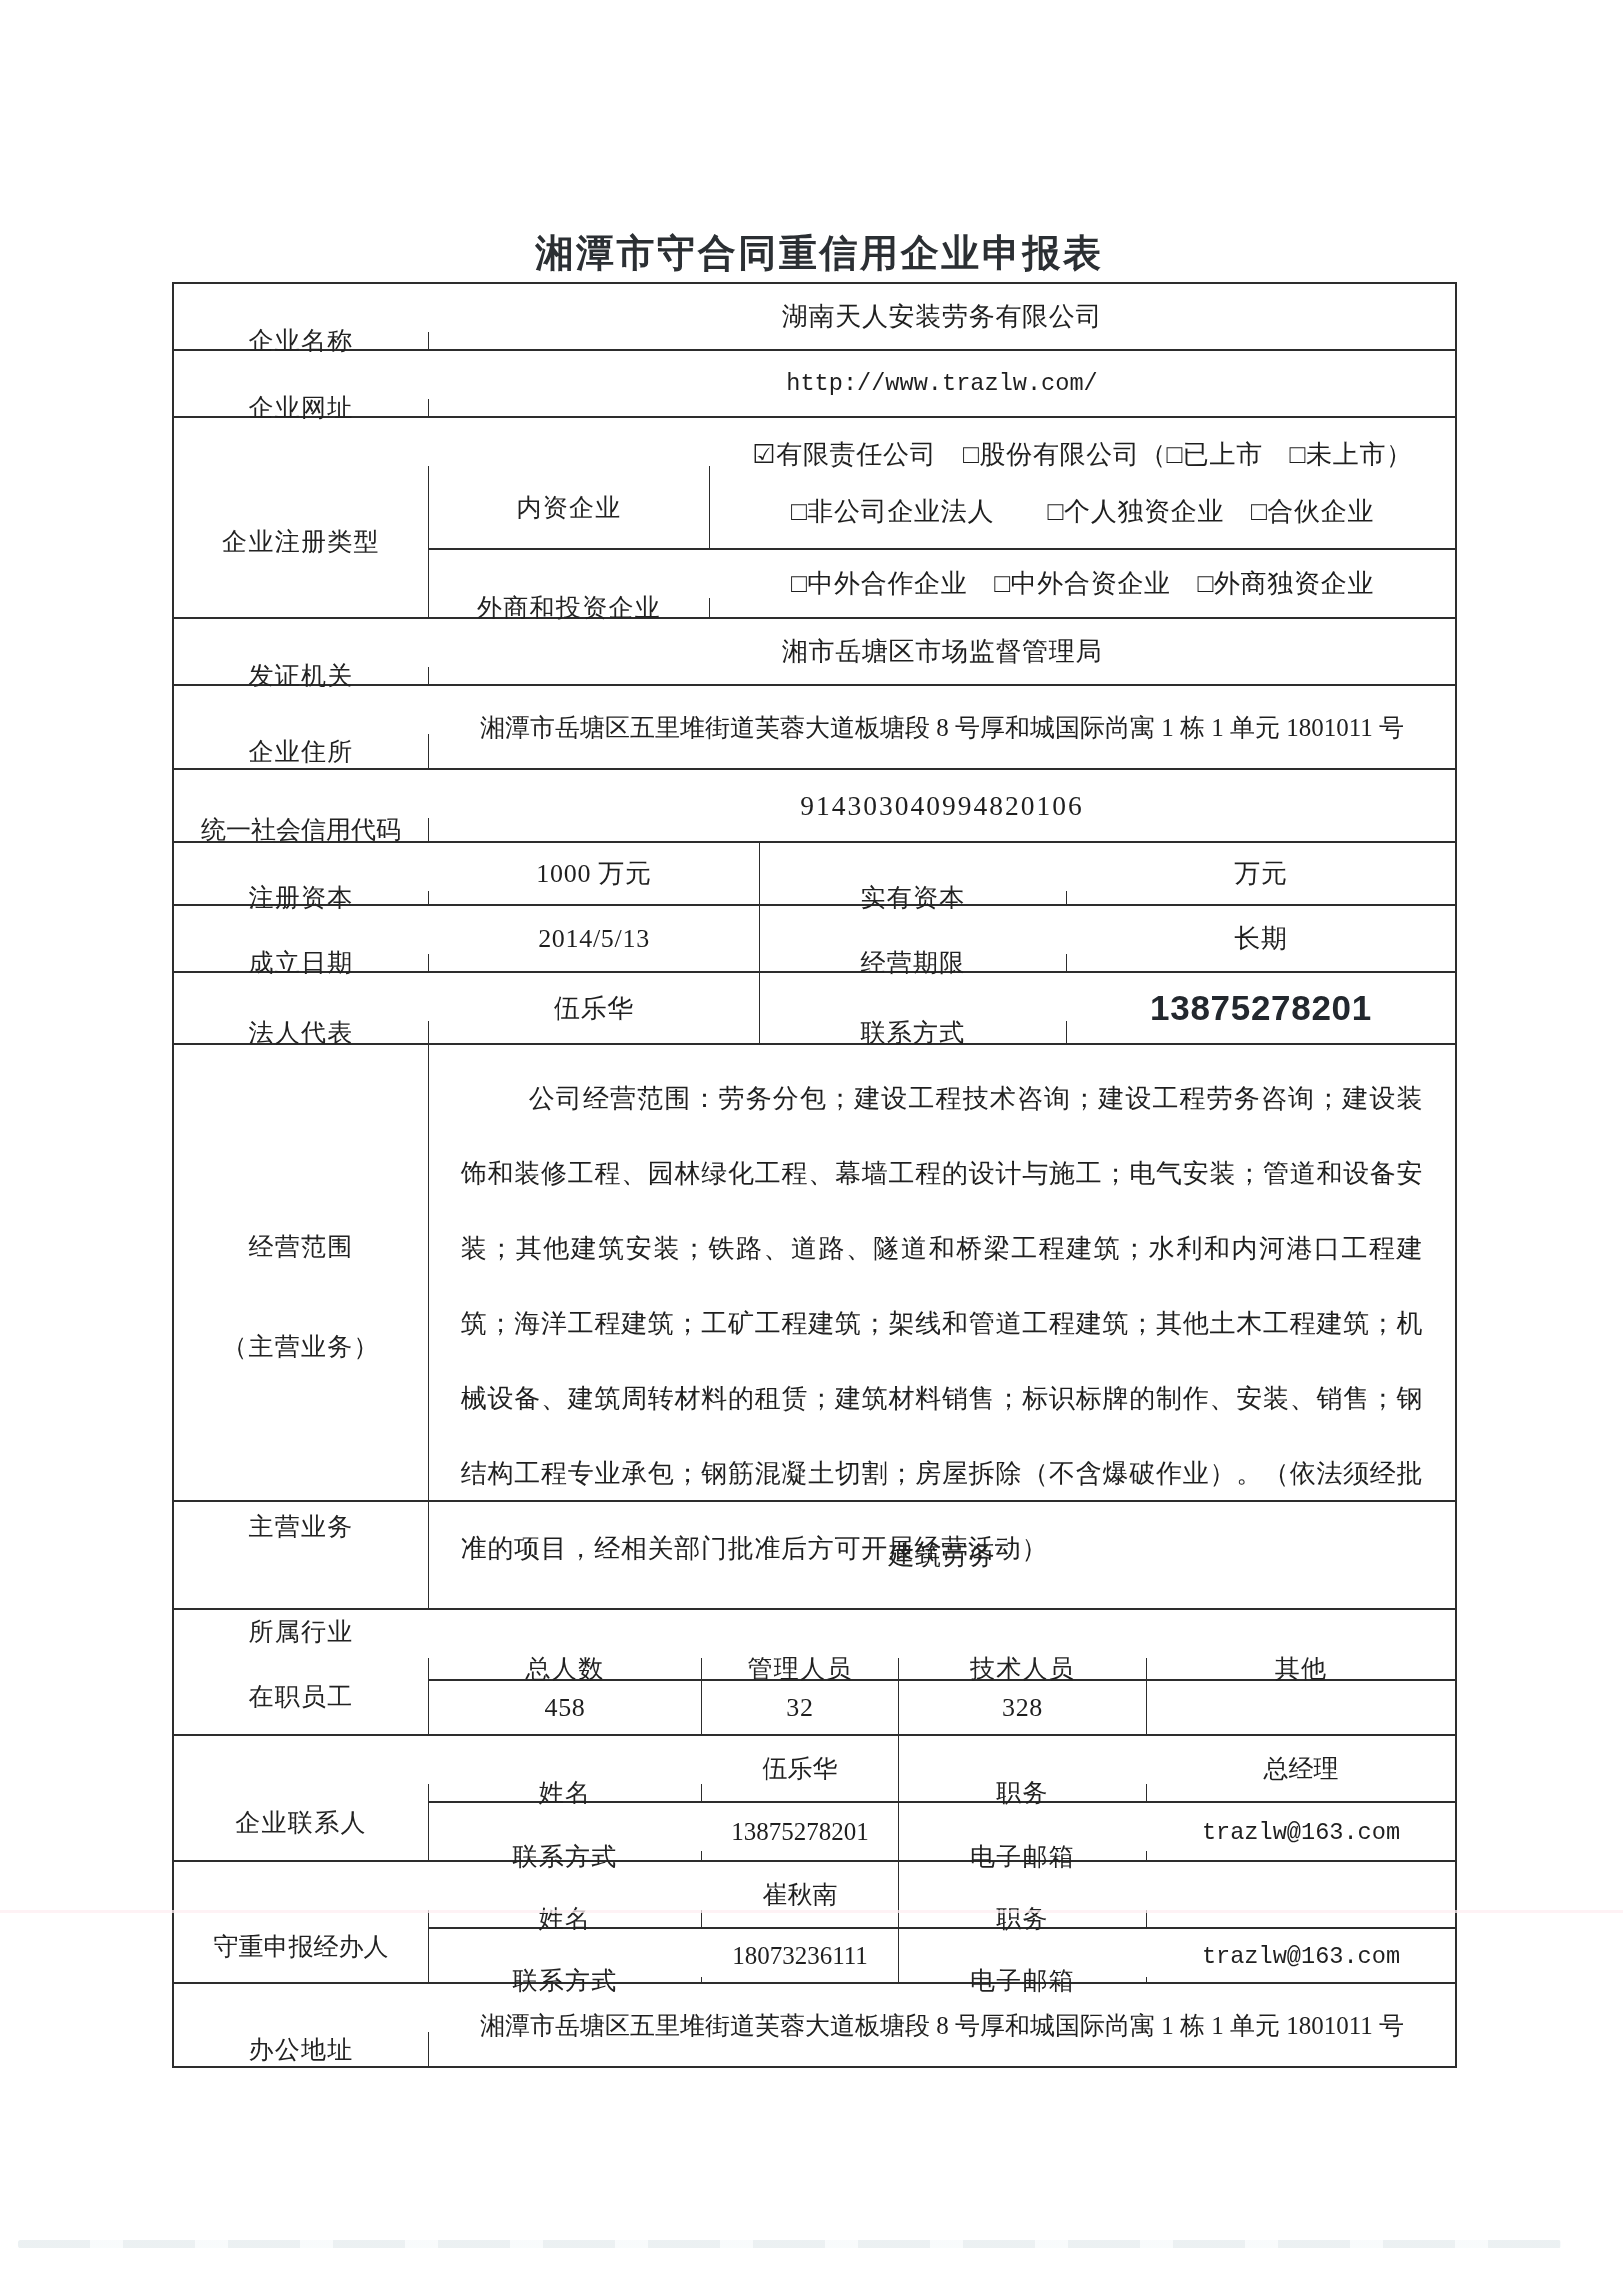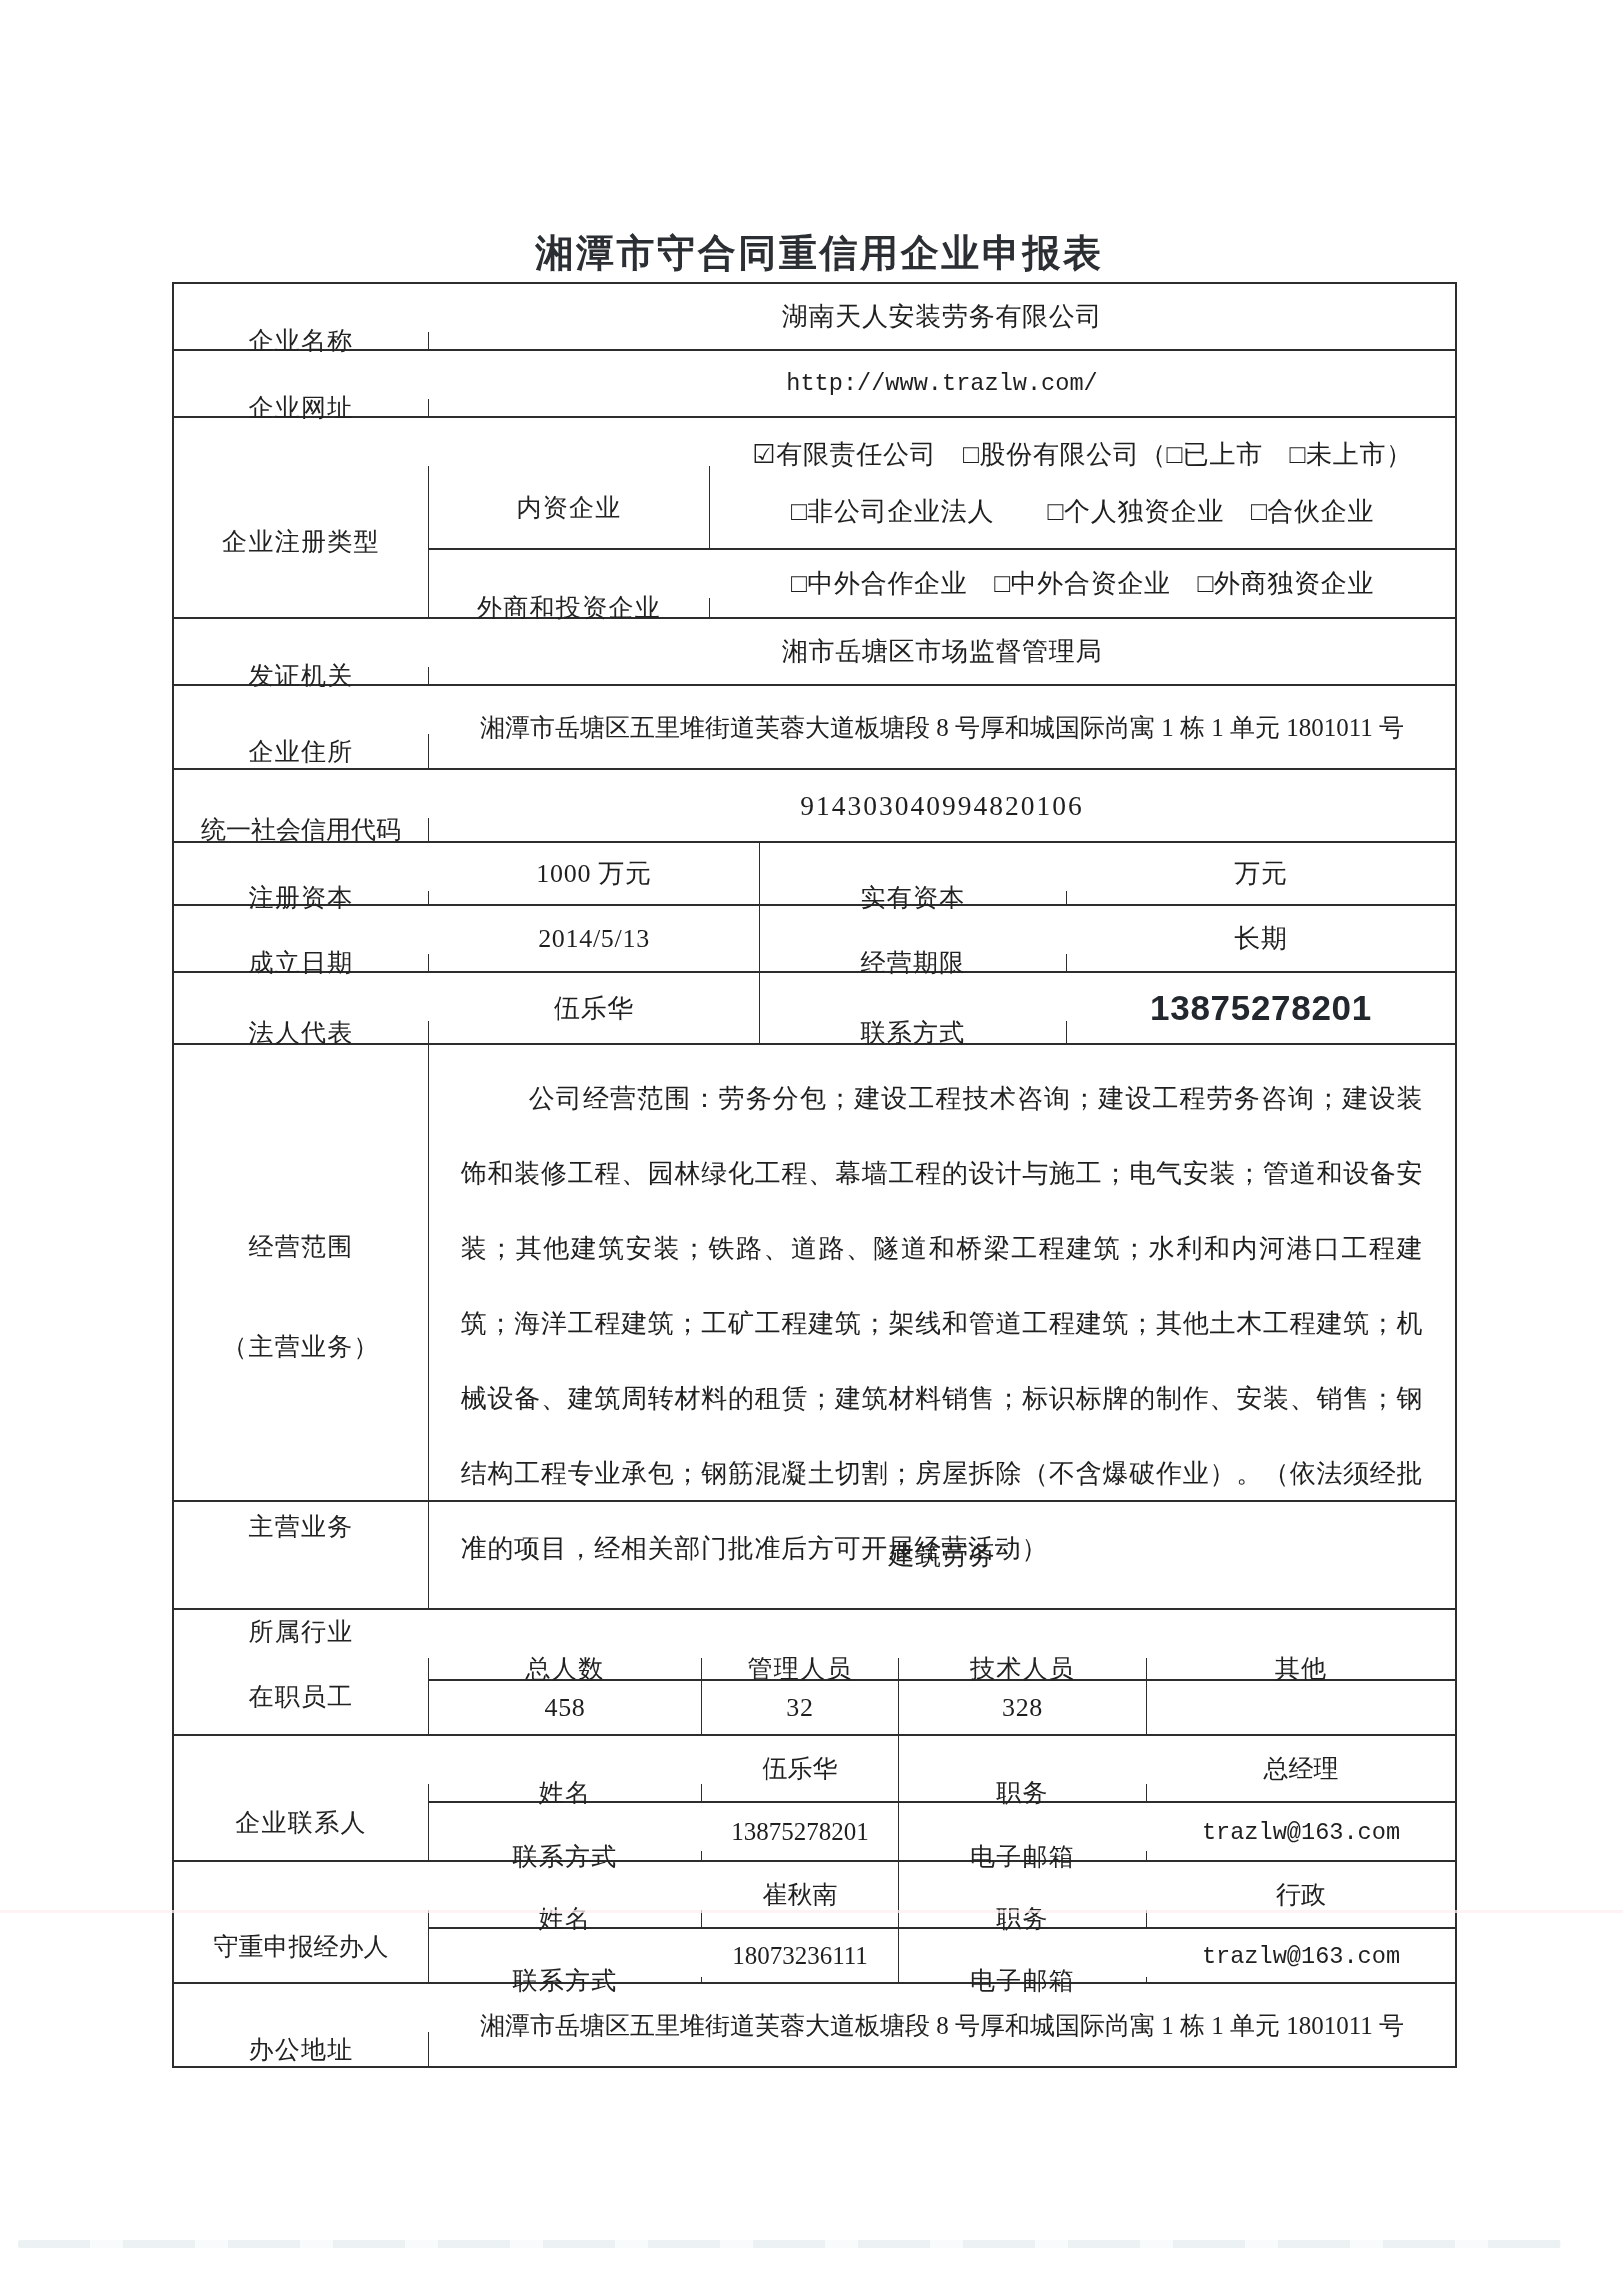--- a/index.html
+++ b/index.html
@@ -199,21 +199,20 @@
       </div>
     </div>
 
     <div class="row" style="height:122px">
       <div class="cell w-label label" style="letter-spacing:0">守重申报经办人</div>
       <div class="stack">
         <div class="subrow" style="height:67px">
           <div class="cell w-e1 label">姓名</div>
           <div class="cell w-e2 value-sm">崔秋南</div>
           <div class="cell w-e3 label">职务</div>
-          <div class="cell grow endc value-sm">行政</div>
         </div>
         <div class="subrow last" style="height:54px">
           <div class="cell w-e1 label">联系方式</div>
           <div class="cell w-e2 value-sm">18073236111</div>
           <div class="cell w-e3 label">电子邮箱</div>
           <div class="cell grow endc mono">trazlw@163.com</div>
         </div>
       </div>
     </div>
 

